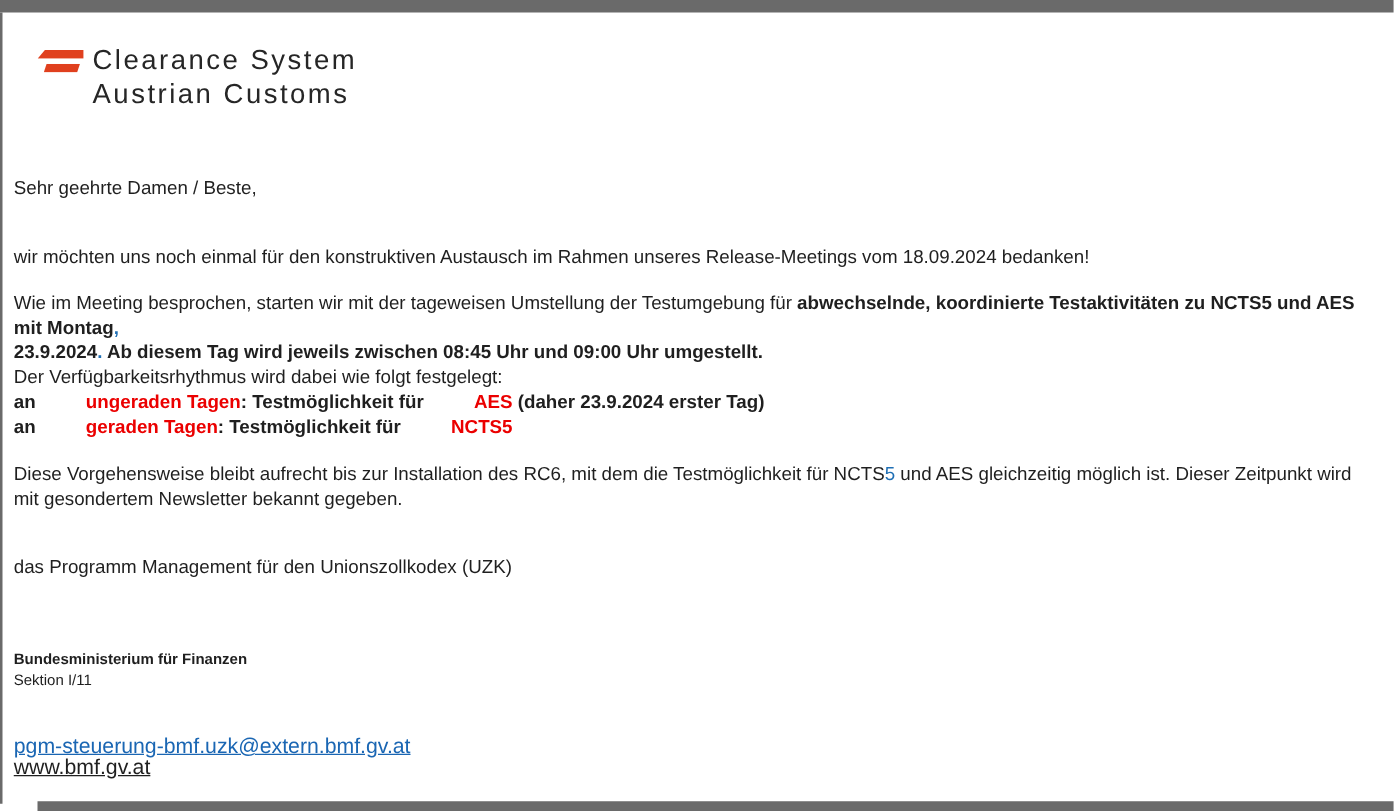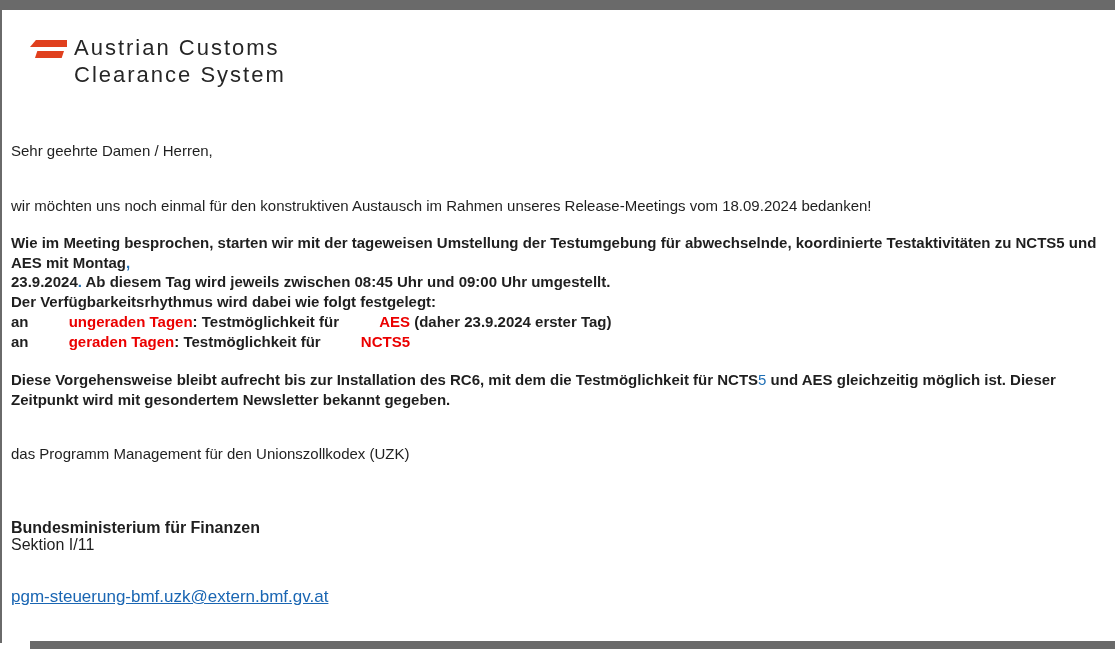--- a/index.html
+++ b/index.html
@@ -26,25 +26,25 @@
                letter-spacing: 2px; color: #262626; }
 
   .block { position: absolute; left: 11px; right: 15px;
            font-size: 15px; line-height: 19.5px; }
   .salutation { top: 141px; }
   .para-thanks { top: 196px; }
   .para-switch { top: 233px; }
   .schedule { top: 312px; font-weight: 700; }
   .para-rc6 { top: 370px; }
   .closing { top: 444px; }
-  .signature { top: 519px; font-size: 16px; line-height: 17.3px; }
+  .signature { top: 519px; font-size: 12px; line-height: 17.3px; }
   .sig-org { font-weight: 700; }
   .links-block { top: 588px; font-size: 17px; line-height: 17.3px; }
 
-  .seg-n  { font-weight: 700; text-align: right; }
+  .seg-n  { font-weight: 400; text-align: right; }
   .seg-b  { font-weight: 700; }
   .seg-rb { font-weight: 700; color: #eb0000; margin-left: 36px; }
   .seg-bb { font-weight: 700; color: #1f6fb5; }
   .seg-bl { color: #1f6fb5; }
 
   a.email-link { color: #1a66b3; text-decoration: underline; display: inline-block; }
   a.site-link  { color: #1f1f1f; text-decoration: underline; display: inline-block; }
 </style>
 </head>
 <body>
@@ -52,39 +52,40 @@
 <div class="frame-top"></div>
 <div class="frame-left"></div>
 <div class="frame-bottom"></div>
 
 <div class="logo">
   <div class="flag-icon">
     <div class="flag-bar1"></div>
     <div class="flag-bar2"></div>
   </div>
   <div class="logo-text">
+    <div>Clearance System</div>
     <div>Austrian Customs</div>
-    <div>Clearance System</div>
   </div>
 </div>
 
-<div class="block salutation">Sehr geehrte Damen / Herren,</div>
+<div class="block salutation">Sehr geehrte Damen / Beste,</div>
 
 <div class="block para-thanks">wir möchten uns noch einmal für den konstruktiven Austausch im Rahmen unseres Release-Meetings vom 18.09.2024 bedanken!</div>
 
 <div class="block para-switch"><span class="seg-n">Wie im Meeting besprochen, starten wir mit der tageweisen Umstellung der Testumgebung für </span><span class="seg-b">abwechselnde, koordinierte Testaktivitäten zu NCTS5 und AES mit Montag</span><span class="seg-bb">,</span><br><span class="seg-b">23.9.2024</span><span class="seg-bb">.</span><span class="seg-b"> Ab diesem Tag wird jeweils zwischen 08:45 Uhr und 09:00 Uhr umgestellt.</span><br><span class="seg-n">Der Verfügbarkeitsrhythmus wird dabei wie folgt festgelegt:</span></div>
 
 <div class="block schedule"><span class="seg-b">an </span><span class="seg-rb">ungeraden Tagen</span><span class="seg-b">: Testmöglichkeit für </span><span class="seg-rb">AES</span><span class="seg-b"> (daher 23.9.2024 erster Tag)</span><br><span class="seg-b">an </span><span class="seg-rb">geraden Tagen</span><span class="seg-b">: Testmöglichkeit für </span><span class="seg-rb">NCTS5</span></div>
 
 <div class="block para-rc6"><span class="seg-n">Diese Vorgehensweise bleibt aufrecht bis zur Installation des RC6, mit dem die Testmöglichkeit für NCTS</span><span class="seg-bl">5</span><span class="seg-n"> und AES gleichzeitig möglich ist. Dieser Zeitpunkt wird mit gesondertem Newsletter bekannt gegeben.</span></div>
 
 <div class="block closing">
   <div>das Programm Management für den Unionszollkodex (UZK)</div>
 </div>
 
 <div class="block signature">
   <div class="sig-org">Bundesministerium für Finanzen</div>
   <div>Sektion I/11</div>
 </div>
 
 <div class="block links-block">
   <div><a href="#" class="email-link">pgm-steuerung-bmf.uzk@extern.bmf.gv.at</a></div>
+  <div><a href="#" class="site-link">www.bmf.gv.at</a></div>
 </div>
 
 </body></html>

